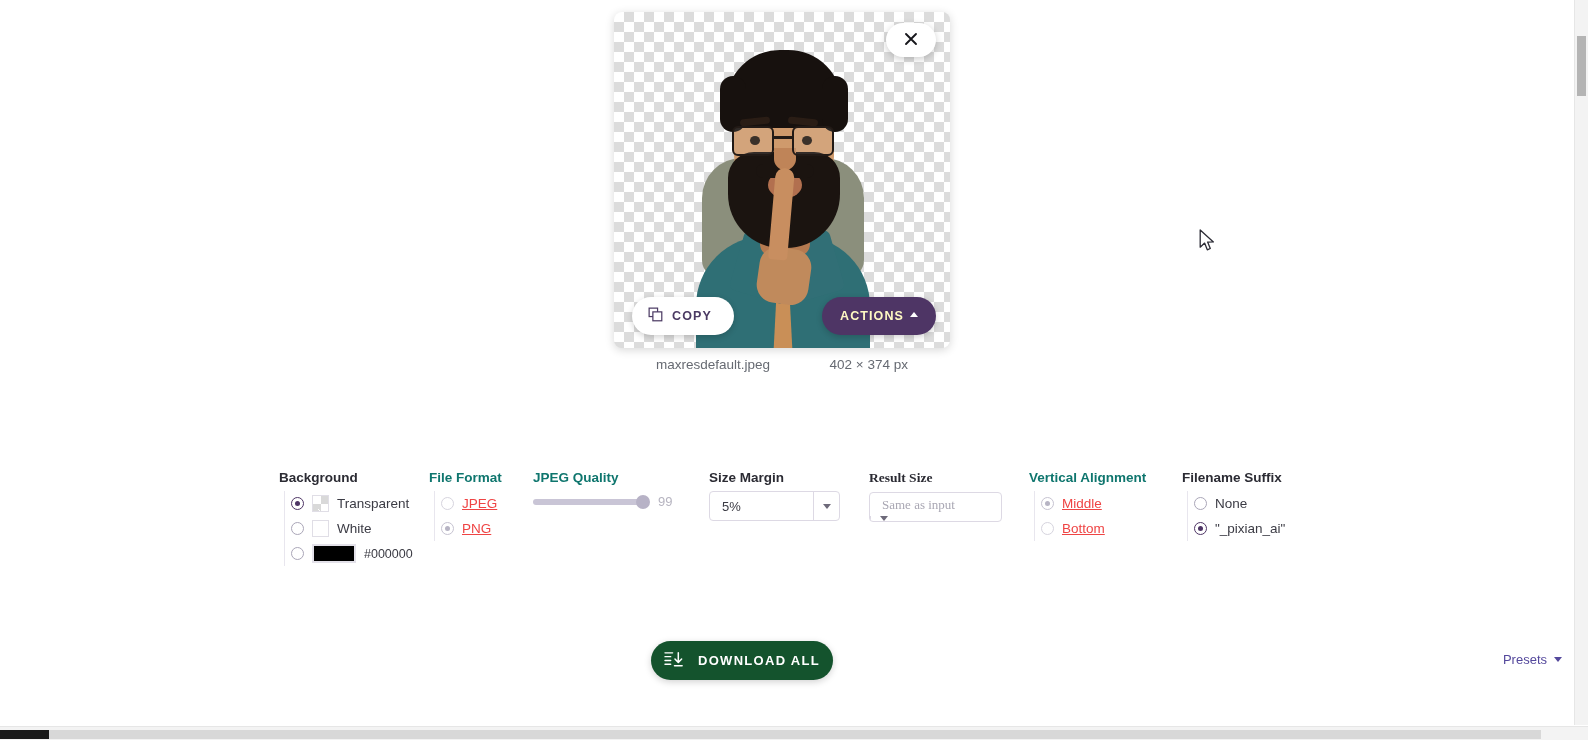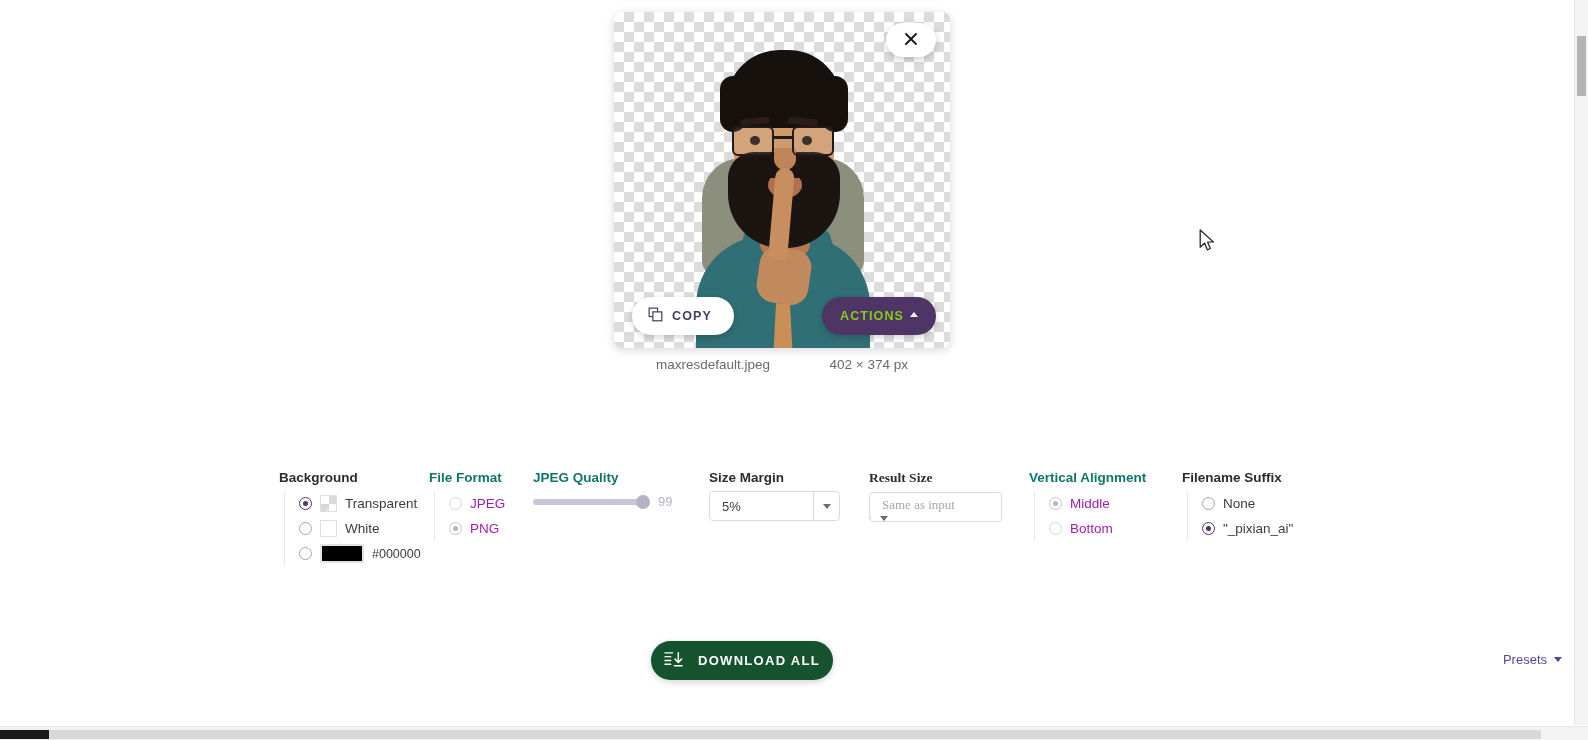--- a/index.html
+++ b/index.html
@@ -256,21 +256,21 @@
     display: flex;
     align-items: center;
     gap: 6px;
     box-shadow: 0 2px 6px rgba(0,0,0,0.18);
     cursor: pointer;
   }
   .actions-btn .label {
     font-size: 12.5px;
     font-weight: bold;
     letter-spacing: 1.1px;
-    color: #84cc16;
+    color: #fef9c3;
   }
   .caret-up {
     width: 0; height: 0;
     border-left: 4.5px solid transparent;
     border-right: 4.5px solid transparent;
     border-bottom: 5px solid #ffffff;
     margin-top: -3px;
   }
   .close-btn {
     position: absolute;
@@ -315,21 +315,21 @@
     margin: 0 0 6px 0;
     font-size: 13.5px;
     font-weight: bold;
     color: #2b2b33;
     white-space: nowrap;
   }
   .group.disabled h4 { color: #0f766e; }
 
   .radio-stack {
     border-left: 1px solid #e8e6ee;
-    padding-left: 8px;
+    padding-left: 0;
     margin-left: 5px;
   }
   .radio-row {
     display: flex;
     align-items: center;
     height: 25px;
     gap: 8px;
     margin-left: 6px;
     cursor: pointer;
   }
@@ -349,21 +349,21 @@
     position: absolute;
     left: 2.5px; top: 2.5px;
     width: 5px; height: 5px;
     border-radius: 50%;
     background: #4e3565;
   }
   .radio.dim { border-color: #d6d4de; }
   .radio.dim.checked { border-color: #c6c3d1; }
   .radio.dim.checked:after { background: #b7b4c4; }
   .radio-label { font-size: 13.5px; color: #3b3b44; white-space: nowrap; }
-  .radio-label.dim { color: #a21caf; }
+  .radio-label.dim { color: #ef4444; text-decoration: underline; }
 
   .swatch {
     width: 17px; height: 17px;
     border: 1px solid #e0dee6;
     flex: 0 0 auto;
   }
   .swatch.transparent {
     background-image:
       linear-gradient(45deg, #d9d9d9 25%, transparent 25%, transparent 75%, #d9d9d9 75%),
       linear-gradient(45deg, #d9d9d9 25%, transparent 25%, transparent 75%, #d9d9d9 75%);

